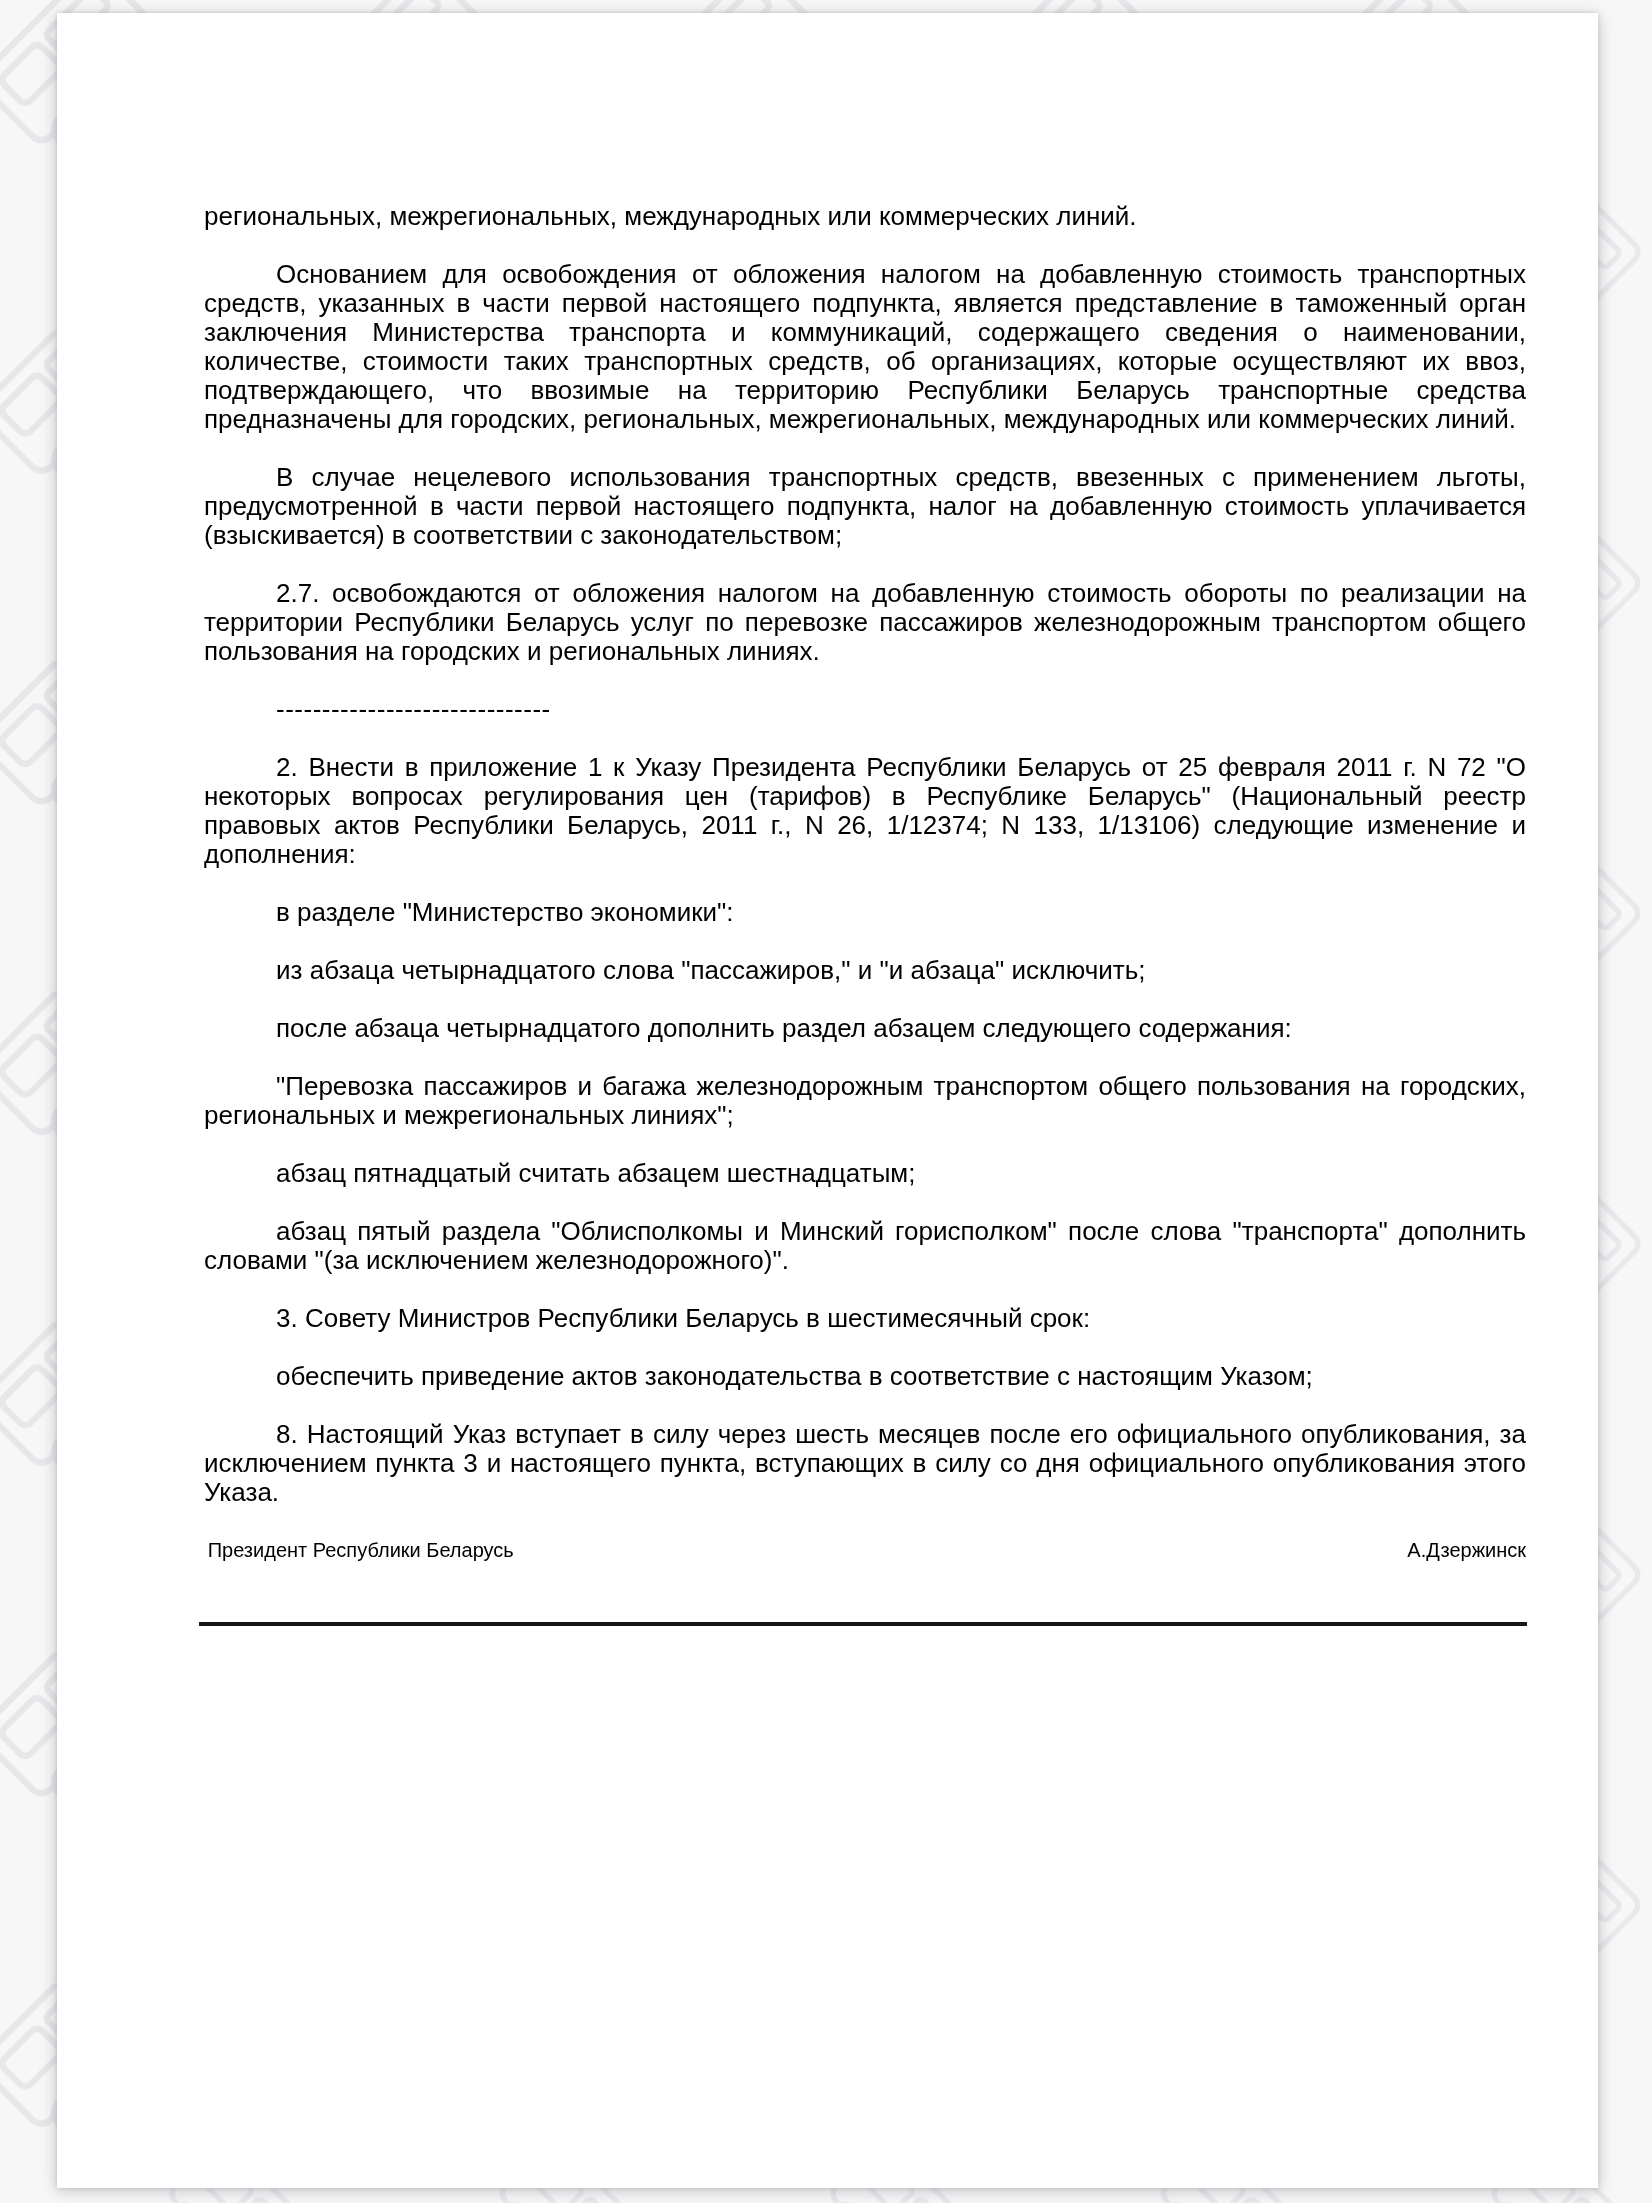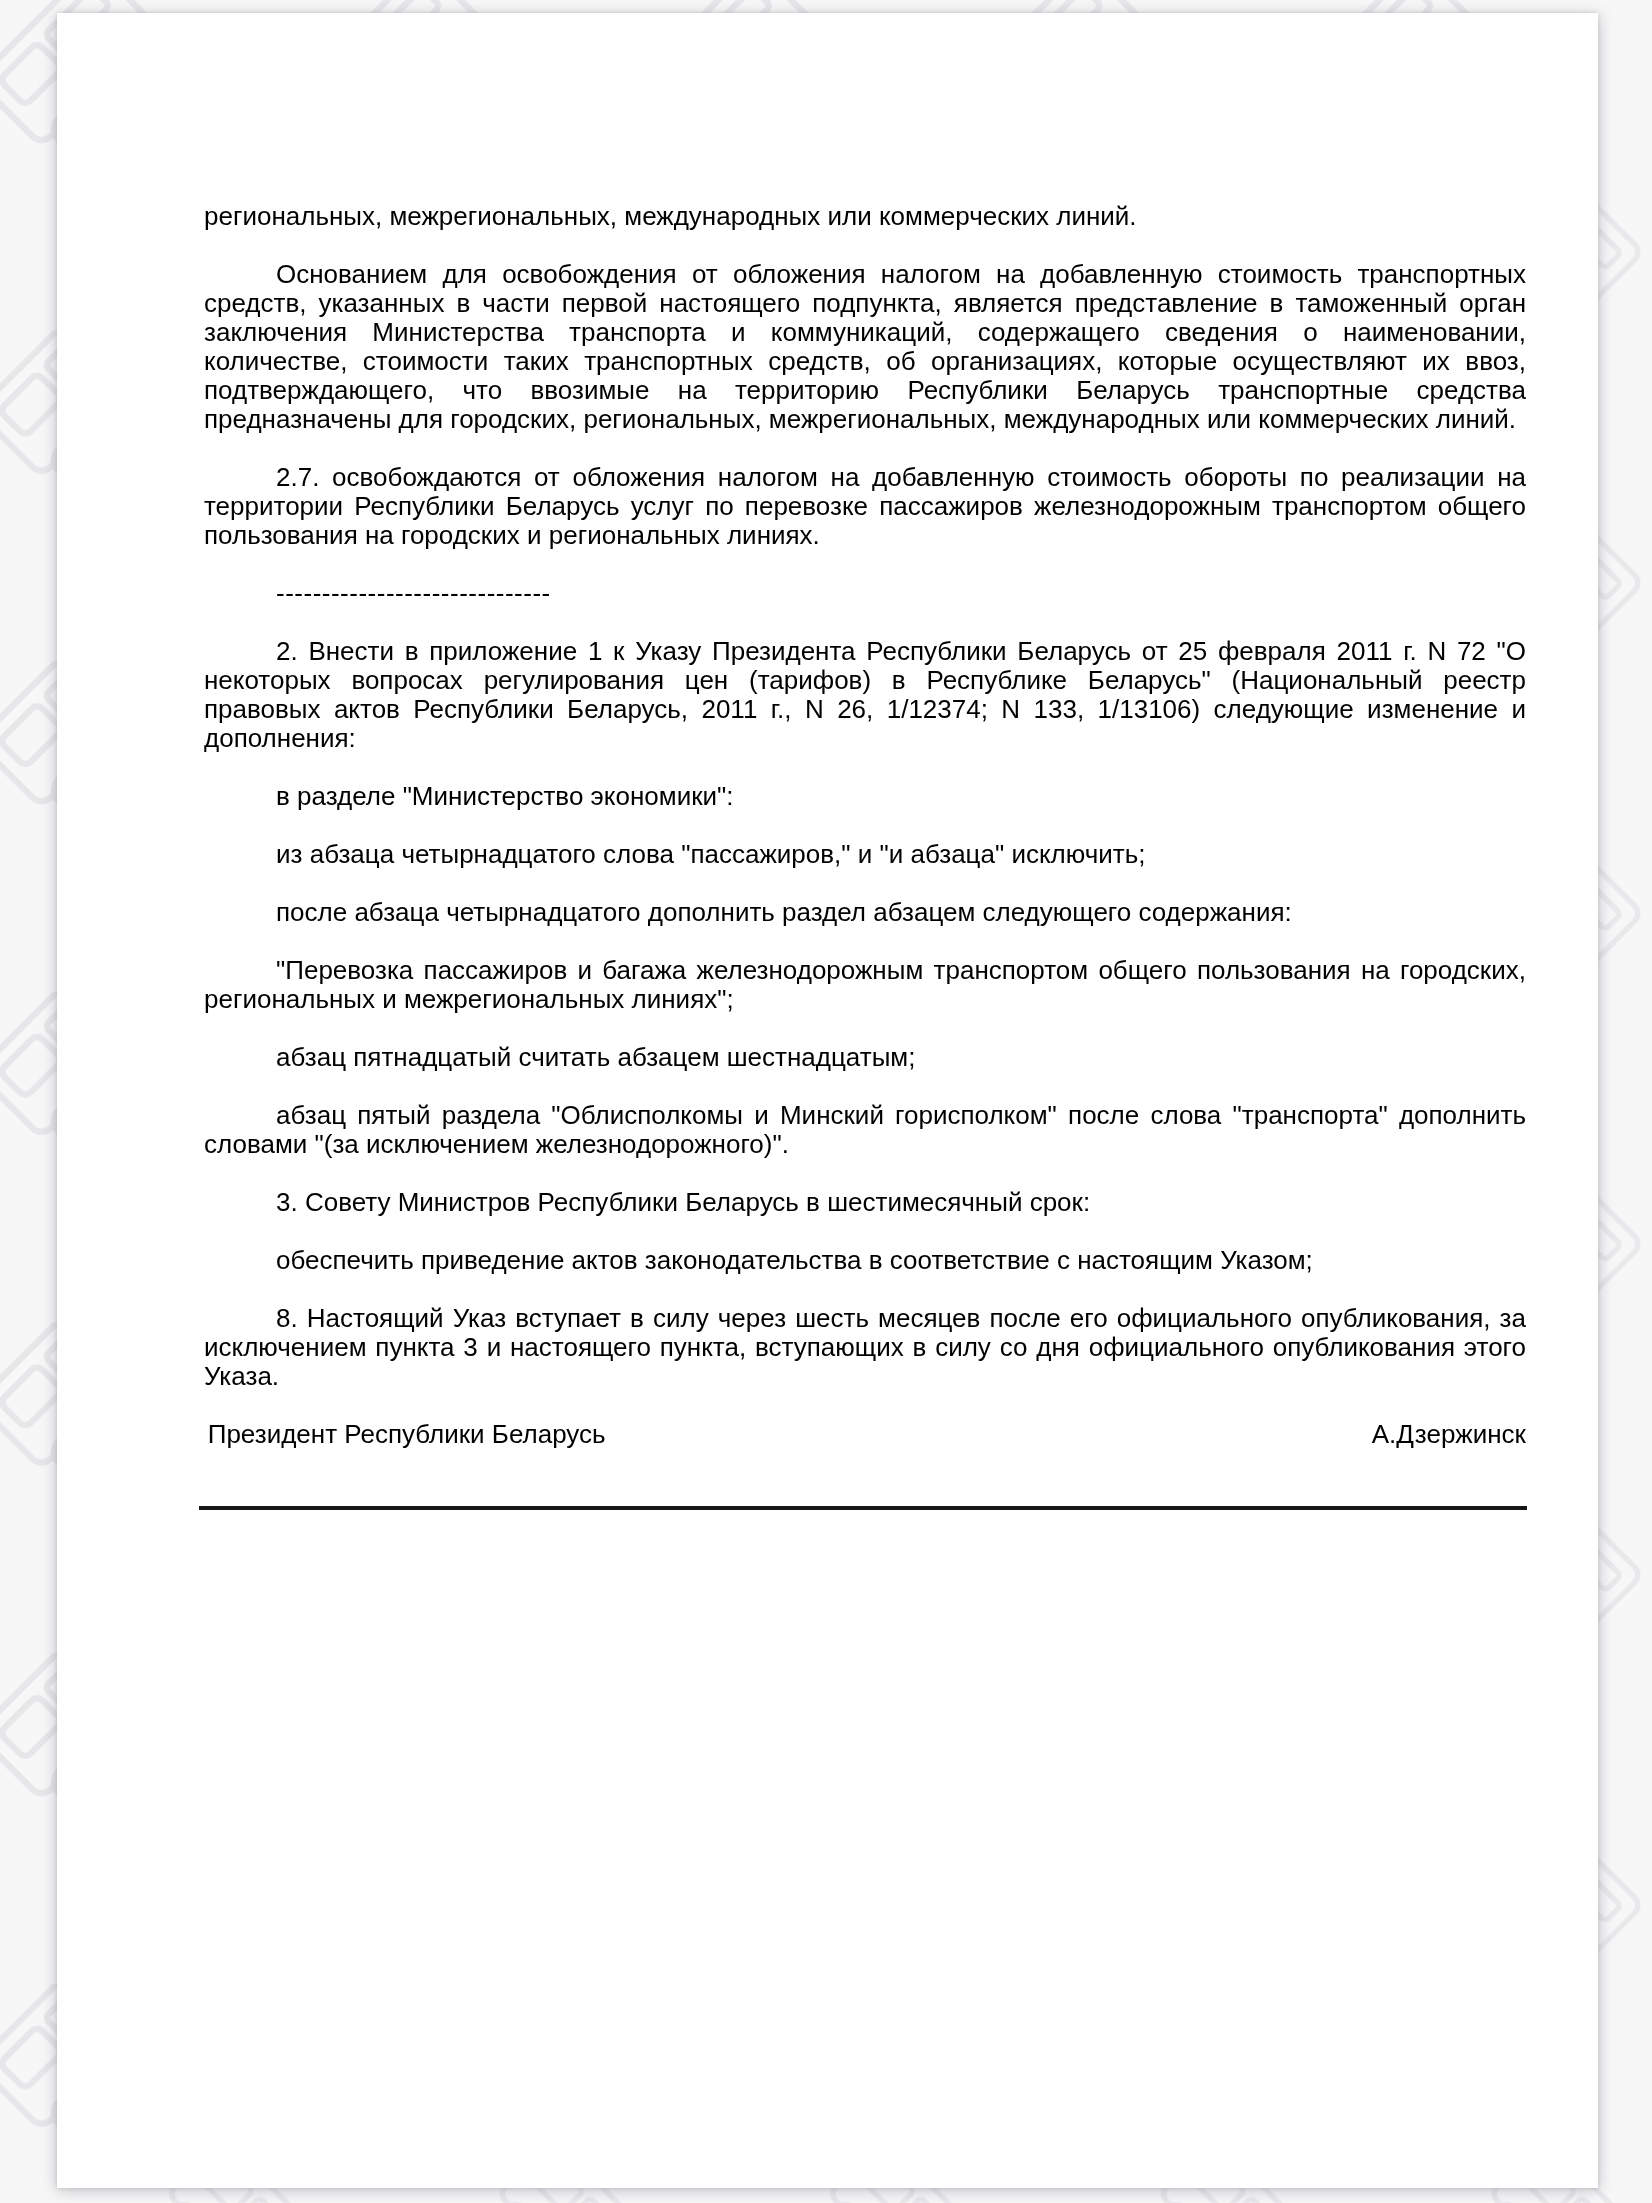--- a/index.html
+++ b/index.html
@@ -54,21 +54,21 @@
     text-align: left;
     letter-spacing: 0.5px;
   }
   .signature-row {
     display: flex;
     justify-content: space-between;
     margin: 0;
     padding-left: 3.7px;
     text-indent: 0;
     text-align: left;
-    font-size: 26px;
+    font-size: 20px;
     line-height: 29px;
     color: #000000;
     gap: 8px;
   }
   .rule {
     height: 3.7px;
     background: #161616;
     width: 1328px;
     margin-left: -5.5px;
     margin-top: 57px;
@@ -104,20 +104,21 @@
     </defs>
     <rect x="0" y="0" width="1800" height="2400" fill="#f7f7f8"></rect>
     <rect x="0" y="0" width="1800" height="2400" fill="url(#vehpat)"></rect>
   </svg>
 
   <div class="paper">
     <div class="content">
 
       <p class="cont">региональных, межрегиональных, международных или коммерческих линий.</p>
       <p>Основанием для освобождения от обложения налогом на добавленную стоимость транспортных средств, указанных в части первой настоящего подпункта, является представление в таможенный орган заключения Министерства транспорта и коммуникаций, содержащего сведения о наименовании, количестве, стоимости таких транспортных средств, об организациях, которые осуществляют их ввоз, подтверждающего, что ввозимые на территорию Республики Беларусь транспортные средства предназначены для городских, региональных, межрегиональных, международных или коммерческих линий.</p>
+      <p>В случае нецелевого использования транспортных средств, ввезенных с применением льготы, предусмотренной в части первой настоящего подпункта, налог на добавленную стоимость уплачивается (взыскивается) в соответствии с законодательством;</p>
       <p>2.7. освобождаются от обложения налогом на добавленную стоимость обороты по реализации на территории Республики Беларусь услуг по перевозке пассажиров железнодорожным транспортом общего пользования на городских и региональных линиях.</p>
       <p class="separator">------------------------------</p>
       <p>2. Внести в приложение 1 к Указу Президента Республики Беларусь от 25 февраля 2011 г. N 72 "О некоторых вопросах регулирования цен (тарифов) в Республике Беларусь" (Национальный реестр правовых актов Республики Беларусь, 2011 г., N 26, 1/12374; N 133, 1/13106) следующие изменение и дополнения:</p>
       <p>в разделе "Министерство экономики":</p>
       <p>из абзаца четырнадцатого слова "пассажиров," и "и абзаца" исключить;</p>
       <p>после абзаца четырнадцатого дополнить раздел абзацем следующего содержания:</p>
       <p>"Перевозка пассажиров и багажа железнодорожным транспортом общего пользования на городских, региональных и межрегиональных линиях";</p>
       <p>абзац пятнадцатый считать абзацем шестнадцатым;</p>
       <p>абзац пятый раздела "Облисполкомы и Минский горисполком" после слова "транспорта" дополнить словами "(за исключением железнодорожного)".</p>
       <p>3. Совету Министров Республики Беларусь в шестимесячный срок:</p>

